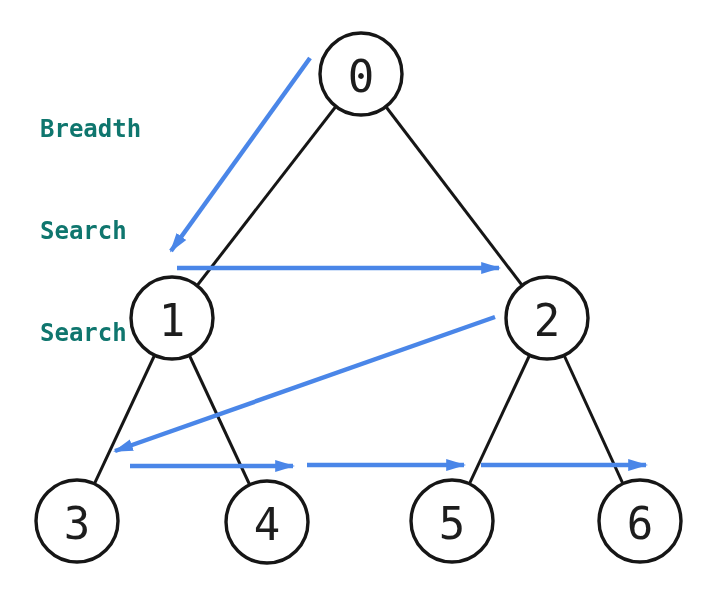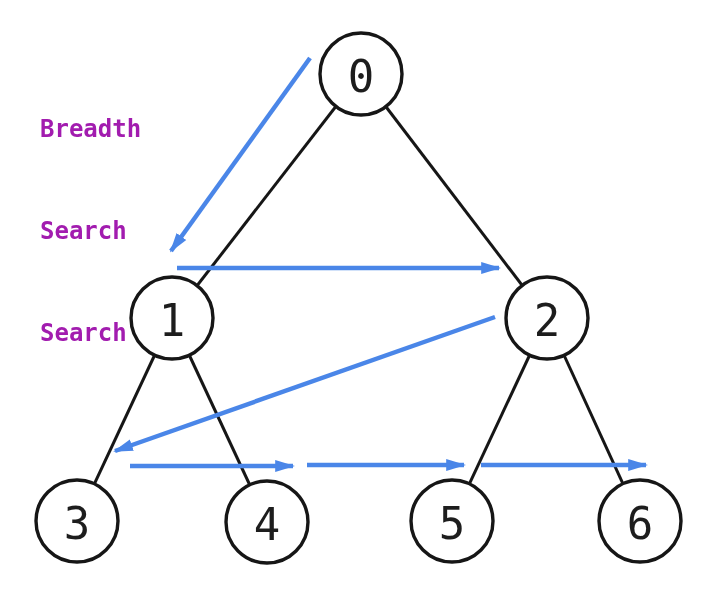--- a/index.html
+++ b/index.html
@@ -36,21 +36,21 @@
     font-family: "DejaVu Sans Mono", monospace;
     font-size: 44px;
     font-weight: 400;
   }
 </style>
 </head>
 <body>
 
 <div class="canvas">
 
-  <div class="title" style="color: #a21caf;">
+  <div class="title" style="color: #0f766e;">
     <div>Breadth</div>
     <div>Search</div>
     <div>Search</div>
   </div>
 
   <svg class="graph" id="graph-svg" width="704" height="592" viewBox="0 0 704 592">
     <defs>
       <marker id="arrowhead" viewBox="0 0 10 6" refX="9" refY="3" markerWidth="4.4" markerHeight="3" orient="auto" markerUnits="strokeWidth">
         <path id="arrowhead-path" d="M0,0 L10,3 L0,6 Z" fill="#4a86e8"></path>
       </marker>

